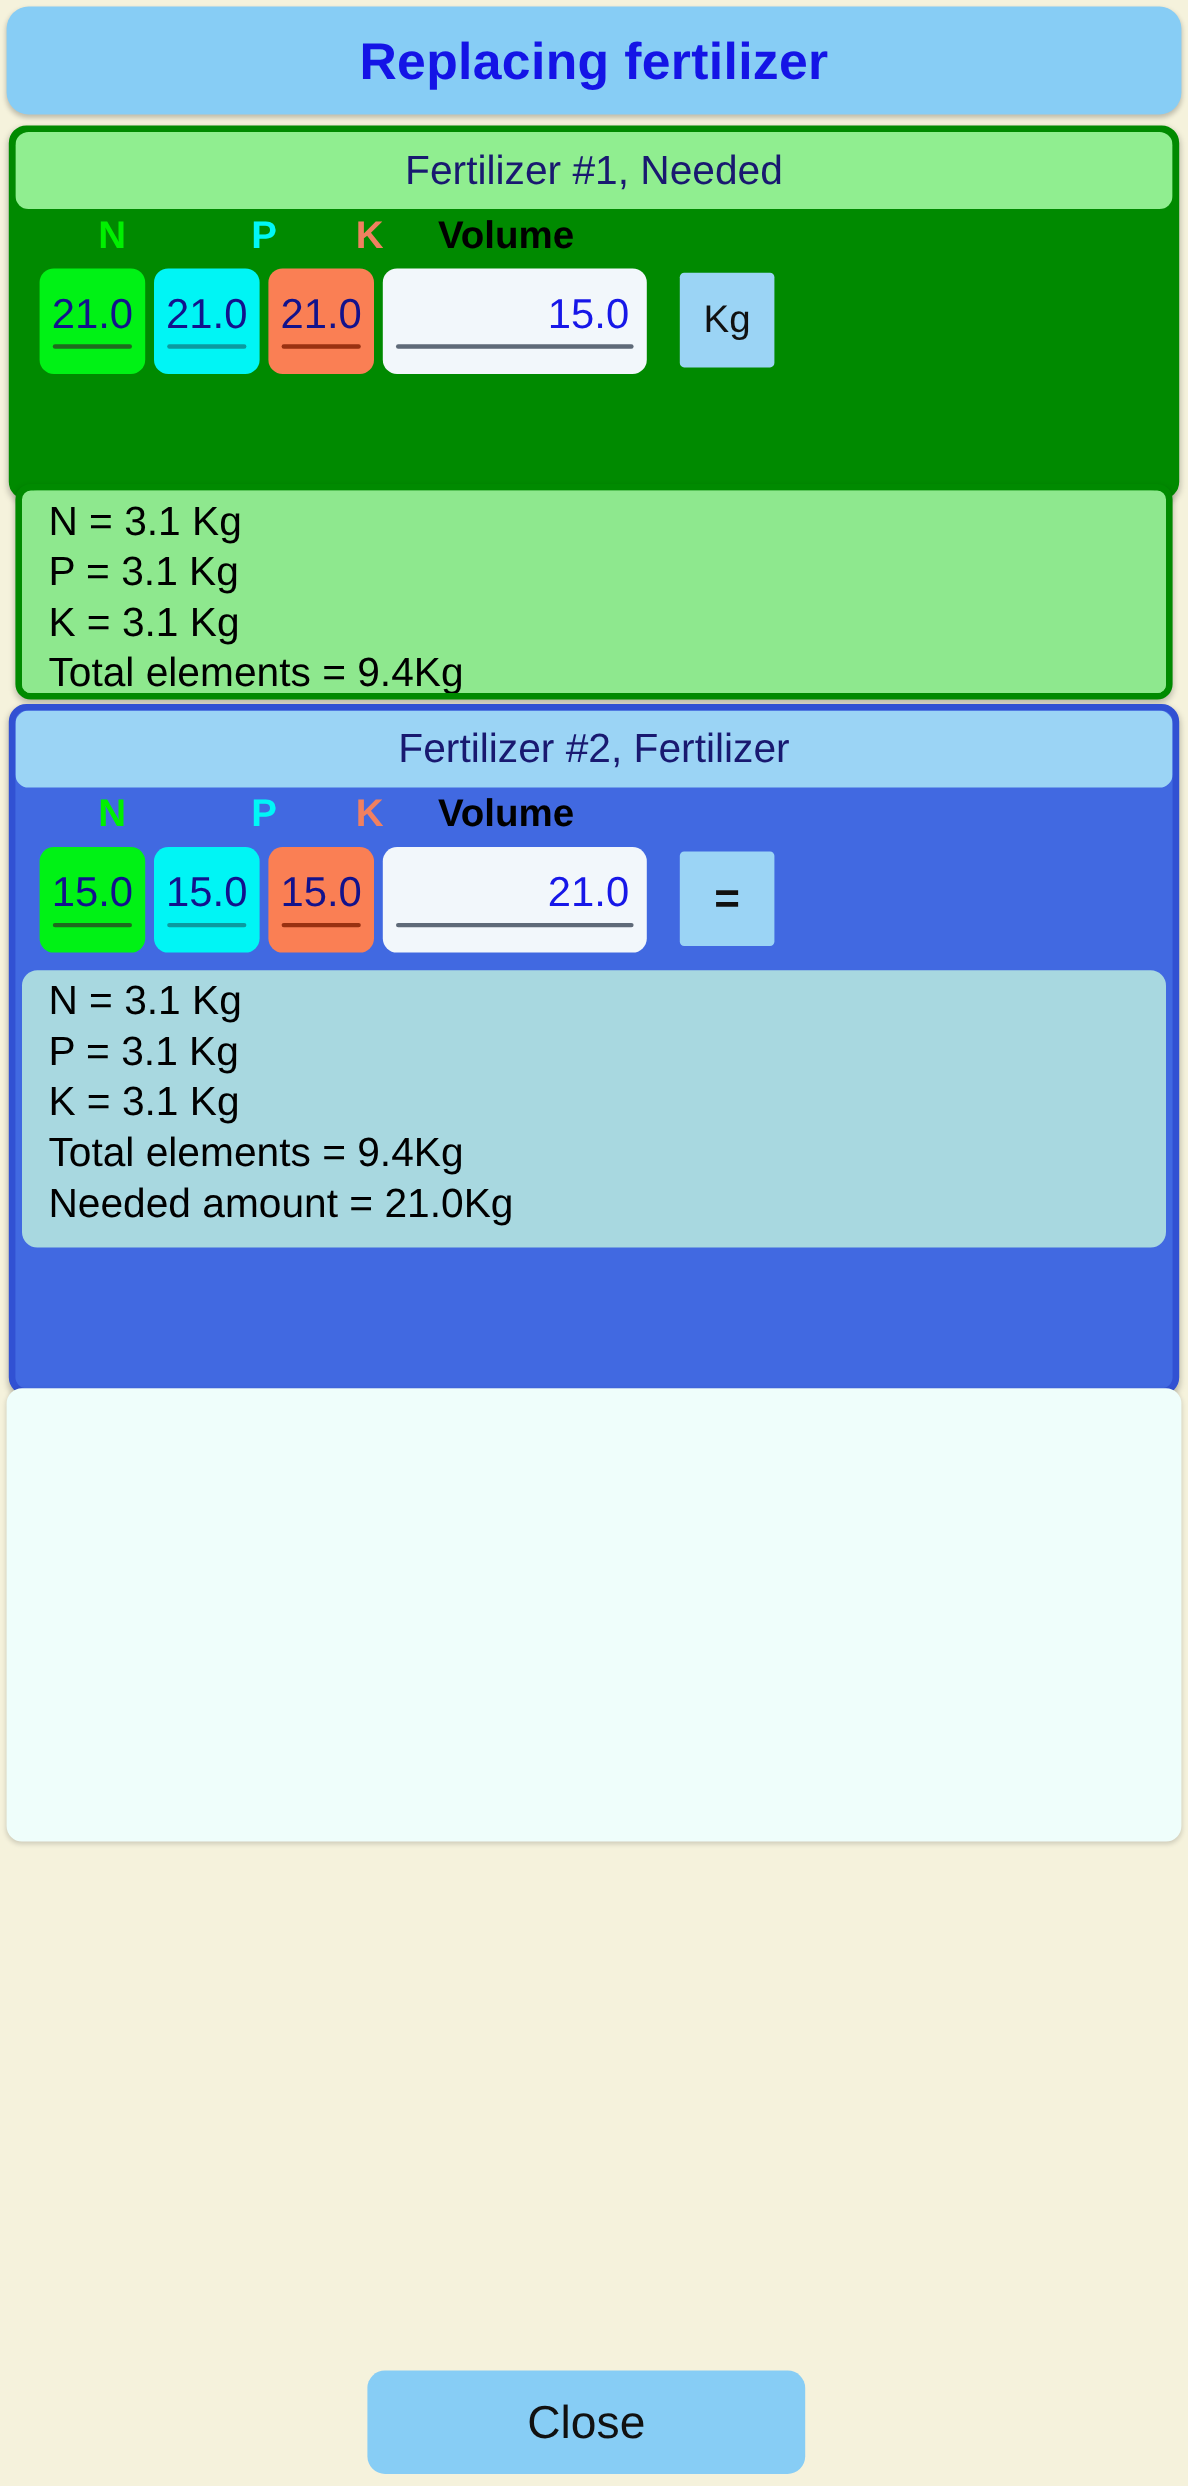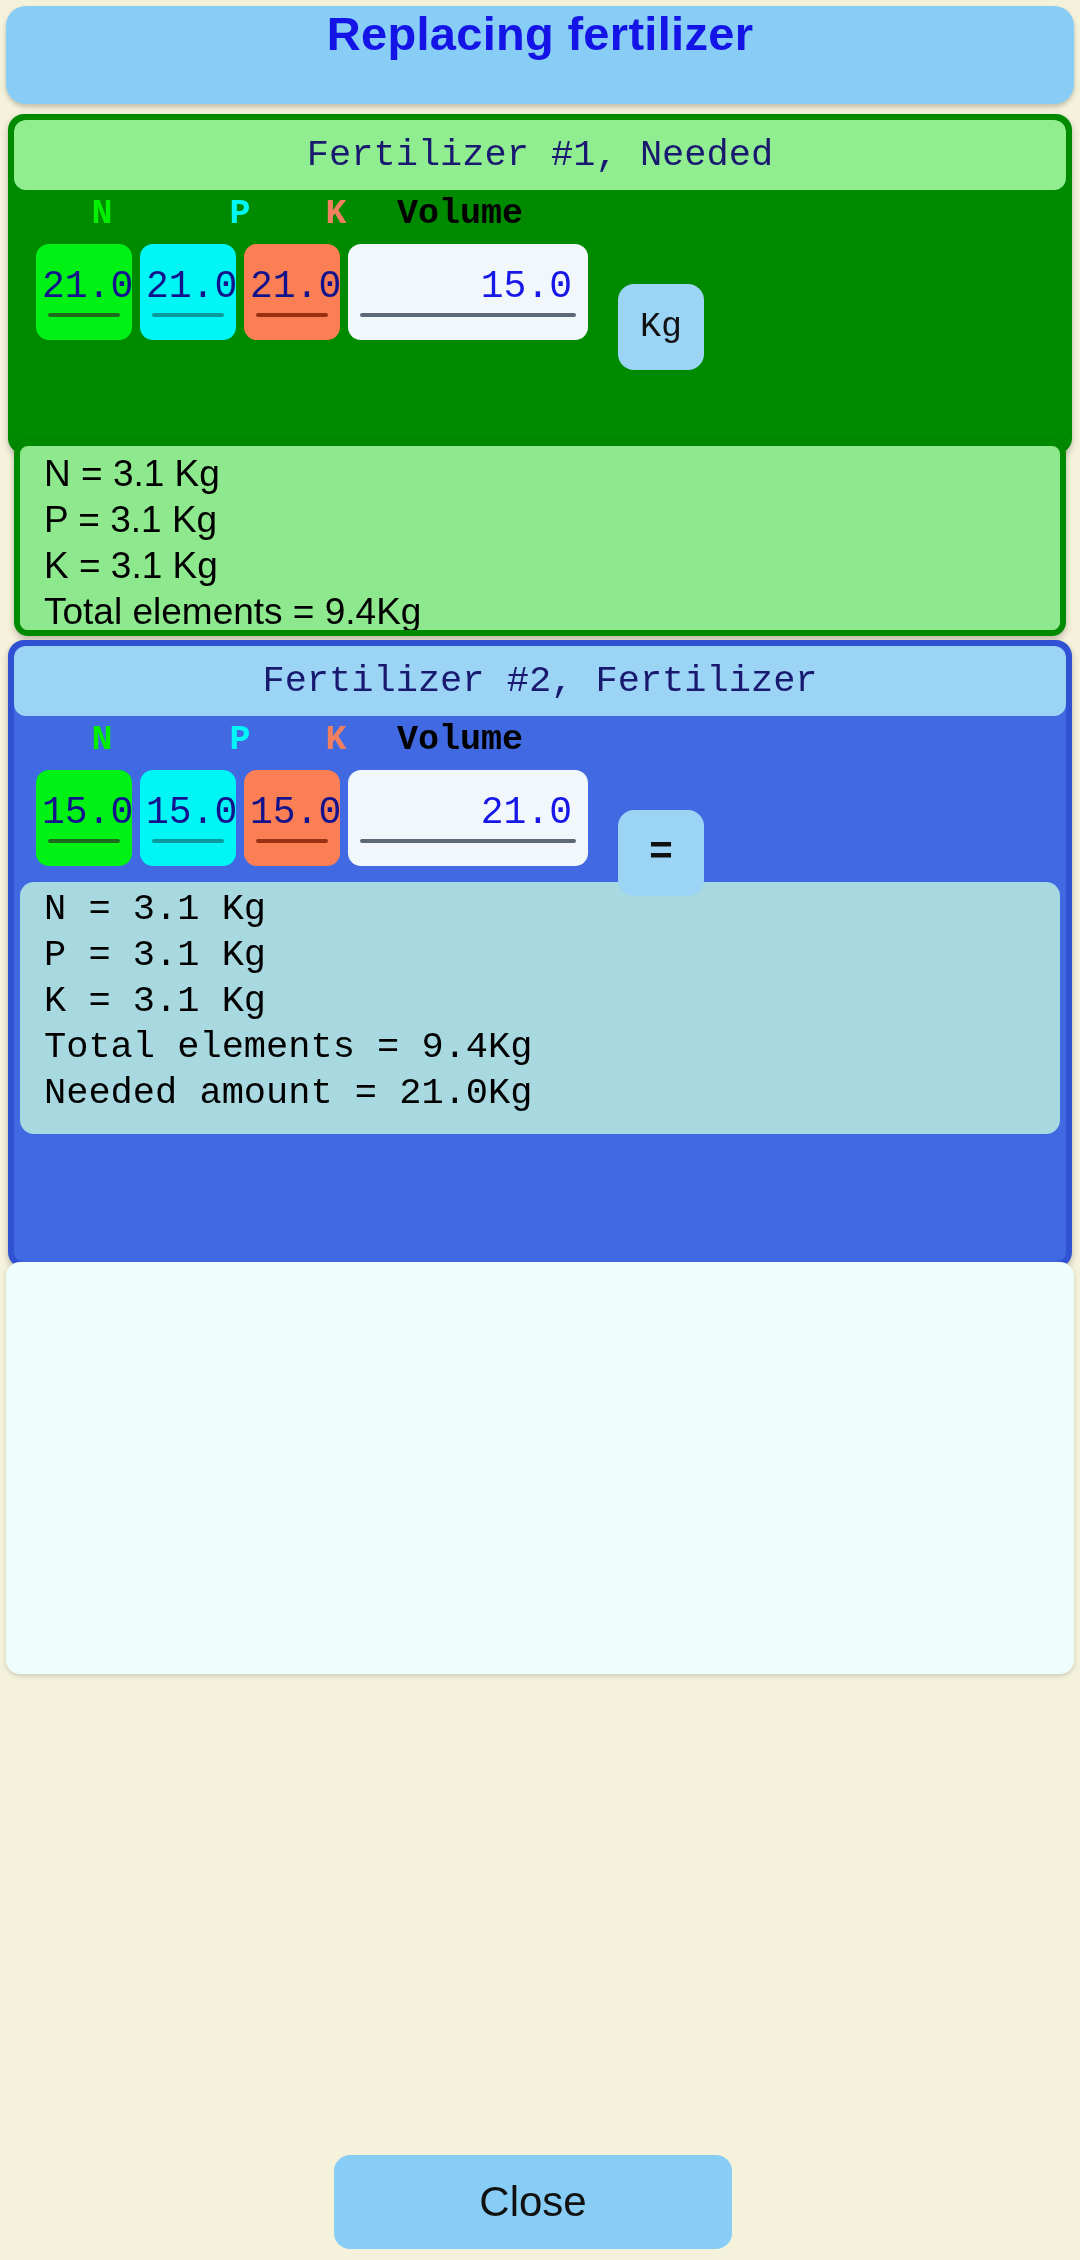--- a/index.html
+++ b/index.html
@@ -26,21 +26,21 @@
   .title-bar {
     position: absolute;
     left: 6px;
     top: 6px;
     width: 1068px;
     height: 98px;
     background: #87cdf5;
     border-radius: 20px;
     box-shadow: 0 3px 5px rgba(0,0,0,0.22);
     display: flex;
-    align-items: flex-start;
+    align-items: center;
     justify-content: center;
   }
   .title-bar .title-text {
     font-size: 47px;
     font-weight: bold;
     color: #1414e6;
     letter-spacing: 0.3px;
   }
 
   
@@ -142,27 +142,26 @@
   .f-v .rule { background: #5f6a78; }
 
   
   .unit-btn {
     position: absolute;
     left: 604px;
     top: 4px;
     width: 86px;
     height: 86px;
     background: #9bd4f5;
-    border-radius: 16px;
+    border-radius: 4px;
     display: flex;
     align-items: center;
     justify-content: center;
     font-size: 35px;
     color: #111;
-    margin-top: 36px;
   }
   .unit-btn.eq { font-weight: bold; font-size: 40px; }
 
   
   .results {
     box-sizing: border-box;
     border-radius: 14px;
     padding: 5px 24px 18px 24px;
   }
   .results-green { background: #8ee88e; }
@@ -200,21 +199,21 @@
     font-size: 42px;
     color: #111;
     display: flex;
     align-items: center;
     justify-content: center;
     cursor: pointer;
     padding: 12px;
   }
 
   
-  .card-body { padding: 0; font-family: Liberation Mono, monospace; }
+  .card-body { padding: 0; }
 </style>
 </head>
 <body>
 
 <div id="screen">
 
   <div class="title-bar">
     <div class="title-text">Replacing fertilizer</div>
   </div>
 

